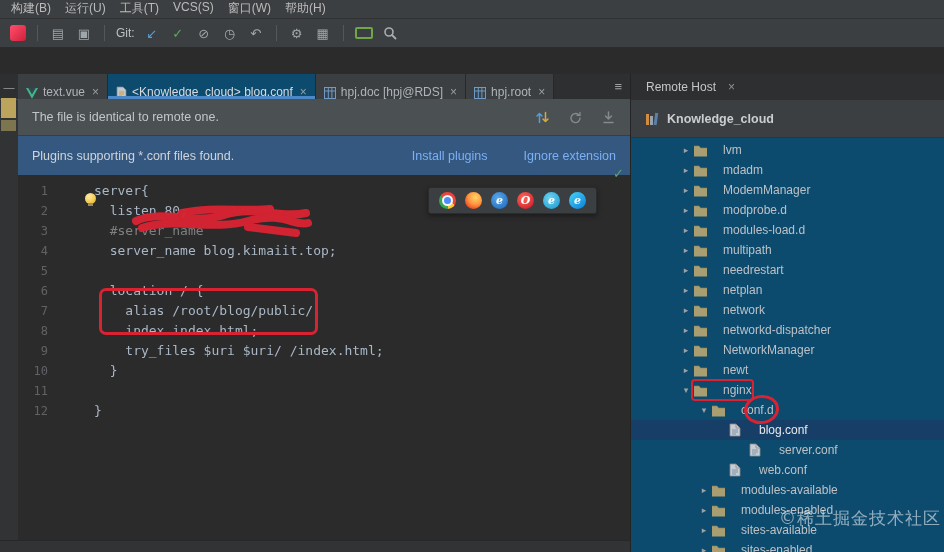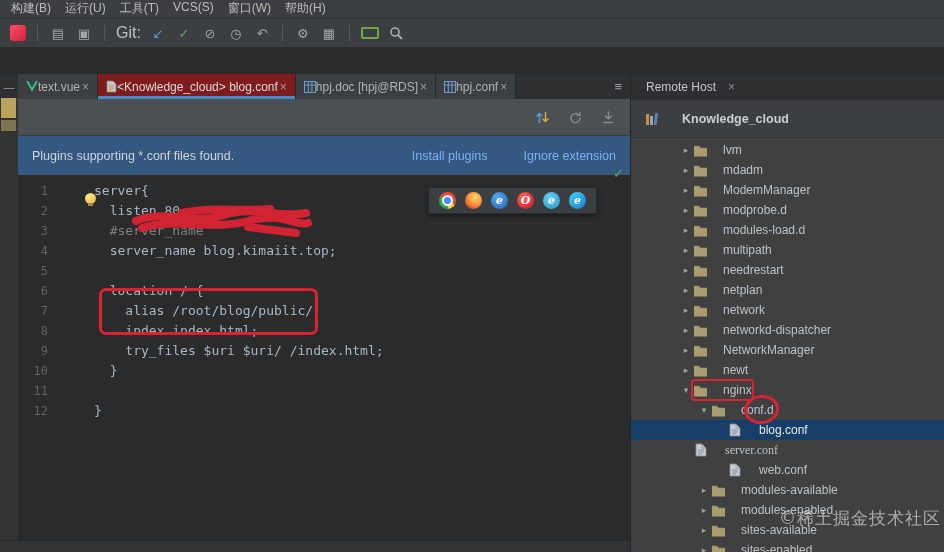--- a/index.html
+++ b/index.html
@@ -10,36 +10,36 @@
   
   .menubar{height:19px;background:#3c3f41;display:flex;align-items:flex-end;padding:0 4px;white-space:nowrap;border-bottom:1px solid #2f3133;overflow:hidden}
   .menus{display:flex;flex:0 0 auto}
   .menu-item{padding:1px 7px;color:#bbbbbb;font-size:12px;cursor:default}
   .win-title{color:#b2b6ba;font-size:12px;margin-left:10px;overflow:hidden;text-overflow:ellipsis}
 
   
   .toolbar{height:29px;background:#3c3f41;display:flex;align-items:center;gap:8px;padding:0 10px;border-bottom:1px solid #2a2c2d}
   .tb-sep{width:1px;height:16px;background:#55585a;margin:0 3px}
   .tb-icon{min-width:18px;height:18px;display:flex;align-items:center;justify-content:center;font-size:13px;color:#9fa6ab;cursor:default}
-  .tb-label{color:#bcc0c3;font-size:16px}
+  .tb-label{color:#bcc0c3;font-size:12px}
   .app-logo{width:16px;height:16px;border-radius:3px;background:linear-gradient(135deg,#ff4f6d,#cf1f39)}
   .term-icon{width:16px;height:12px;border:2px solid #6ea649;border-radius:2px}
 
   .navstrip{height:26px;background:#2b2b2b}
 
   
   .main{display:flex;height:478px}
   .left{width:630px;display:flex;flex-direction:column;position:relative}
-  .right{width:314px;background:#404040;border-left:1px solid #232425;display:flex;flex-direction:column;position:relative}
+  .right{width:314px;background:#0c4a6e;border-left:1px solid #232425;display:flex;flex-direction:column;position:relative}
 
   
   .tabbar{height:26px;background:#2d2f30;display:flex;align-items:stretch;overflow:hidden}
   .tab-dash{width:18px;display:flex;align-items:center;justify-content:center;color:#9da0a2;font-size:11px}
-  .tab{display:flex;align-items:center;padding:0 8px;background:#3c3f41;border-right:1px solid #272829;font-size:12px;color:#aeb4b9;position:relative;white-space:nowrap;cursor:default}
-  .tab.active{background:#7f1d1d;color:#d9dbdd}
+  .tab{display:flex;align-items:flex-end;gap:5px;padding:0 8px;background:#3c3f41;border-right:1px solid #272829;font-size:12px;color:#aeb4b9;position:relative;white-space:nowrap;cursor:default}
+  .tab.active{background:#0c4a6e;color:#d9dbdd}
   .tab.active::after{content:"";position:absolute;left:0;right:0;bottom:0;height:3px;background:#4a88c7}
   .tab-close{color:#9a9fa3;font-size:12px;margin-left:2px}
   .tab-ic{display:flex;align-items:center}
   .tab-list{margin-left:auto;margin-right:8px;align-self:center;color:#9da1a4;font-size:13px}
   .right-tabbar{height:26px;background:#2d2f30;display:flex;align-items:center;padding:0 15px;gap:12px;color:#c3c7ca;font-size:12px}
 
   
   .banner{display:flex;align-items:center;padding:0 14px 0 32px;font-size:12.5px}
   .banner-sync{height:38px;background:#4b5053;color:#c3c6c9;border-bottom:1px solid #3a3d3f}
   .banner-sync .bi{margin-left:18px;display:flex;align-items:center}
@@ -75,21 +75,21 @@
   .b-opera{background:radial-gradient(circle at 40% 35%,#ff6b5e,#c40f1e)}.b-opera::after{content:"O"}
   .b-explorer{background:radial-gradient(circle at 40% 35%,#6fd2f0,#1795cf)}.b-explorer::after{content:"e"}
   .b-edge{background:linear-gradient(140deg,#45d3f7,#0d7fd8)}.b-edge::after{content:"e"}
 
   .ann{position:absolute;pointer-events:none;z-index:6}
   .redbox{border:3px solid #da2332;border-radius:7px}
   .redbox-thin{border:2px solid #da2332;border-radius:4px}
   .redcircle{border:3px solid #da2332;border-radius:50%;transform:rotate(-8deg)}
 
   
-  .panel-header{height:38px;display:flex;align-items:center;gap:23px;padding:0 14px;background:#3c3f41;border-bottom:1px solid #323537;color:#caced1;font-size:12.5px}
+  .panel-header{height:38px;display:flex;align-items:center;gap:8px;padding:0 14px;background:#3c3f41;border-bottom:1px solid #323537;color:#caced1;font-size:12.5px}
   .tree{flex:1;overflow:hidden;padding-top:2px}
   .tree-row{height:20px;display:flex;align-items:center;font-size:12px;color:#bdc1c5;cursor:default;white-space:nowrap}
   .tree-row.selected{background:#173e66;color:#e6e9ec}
   .arrow{flex:0 0 14px;color:#9da1a4;font-size:9px;text-align:center}
   .ticon{flex:0 0 18px;display:flex;align-items:center}
   .tlabel{margin-left:12px}
 
   .watermark{position:absolute;right:3px;top:507px;font-size:17px;color:rgba(255,255,255,.55);letter-spacing:1px;z-index:7;font-family:"DejaVu Sans",sans-serif}
 </style>
 </head>
@@ -171,28 +171,29 @@
               <span class="tab-label">hpj.doc [hpj@RDS]</span>
               <span class="tab-close">×</span>
             </div>
             <div class="tab">
               <span class="tab-ic">
                 <svg width="12" height="12" viewBox="0 0 12 12">
                   <rect x="0.5" y="0.5" width="11" height="11" fill="#39424b" stroke="#6e9ac4"></rect>
                   <path d="M0.5 4h11M4.3 0.5v11M7.9 0.5v11" stroke="#6e9ac4"></path>
                 </svg>
               </span>
-              <span class="tab-label">hpj.conf</span>
+              <span class="tab-label">hpj.root</span>
               <span class="tab-close">×</span>
             </div>
           </div>
         <span class="tab-list">≡</span>
       </div>
 
       <div class="banner banner-sync">
+        <span>The file is identical to remote one.</span>
         <span class="spacer"></span>
         <span class="bi">
           <svg width="15" height="15" viewBox="0 0 15 15" fill="none">
               <path d="M4.5 12.5v-9M4.5 3.5 2 6M4.5 3.5 7 6" stroke="#549ed8" stroke-width="1.5" stroke-linecap="round"></path>
               <path d="M10.5 2.5v9m0 0 2.5-2.5m-2.5 2.5L8 9" stroke="#d8a93d" stroke-width="1.5" stroke-linecap="round"></path>
             </svg>
         </span>
         <span class="bi">
           <svg width="15" height="15" viewBox="0 0 15 15" fill="none">
               <path d="M12 8a4.5 4.5 0 1 1-1.4-3.2M12 2.5V5.4H9.2" stroke="#85898c" stroke-width="1.4" stroke-linecap="round"></path>
@@ -427,21 +428,21 @@
             <span class="arrow"></span>
             <span class="ticon">
               <svg width="12" height="14" viewBox="0 0 12 14">
                 <path d="M1 1h6l4 4v8H1z" fill="#c7cdd2" stroke="#858b90" stroke-width="0.8"></path>
                 <path d="M7 1v4h4" fill="none" stroke="#858b90" stroke-width="0.8"></path>
                 <path d="M3 7h6M3 9h6M3 11h4" stroke="#7d94a8" stroke-width="1"></path>
               </svg>
             </span>
             <span class="tlabel">blog.conf</span>
           </div>
-          <div class="tree-row" style="padding-left: 50px; font-family: Liberation Serif, serif;">
+          <div class="tree-row" style="padding-left: 104px;">
             <span class="arrow"></span>
             <span class="ticon">
               <svg width="12" height="14" viewBox="0 0 12 14">
                 <path d="M1 1h6l4 4v8H1z" fill="#c7cdd2" stroke="#858b90" stroke-width="0.8"></path>
                 <path d="M7 1v4h4" fill="none" stroke="#858b90" stroke-width="0.8"></path>
                 <path d="M3 7h6M3 9h6M3 11h4" stroke="#7d94a8" stroke-width="1"></path>
               </svg>
             </span>
             <span class="tlabel">server.conf</span>
           </div>

